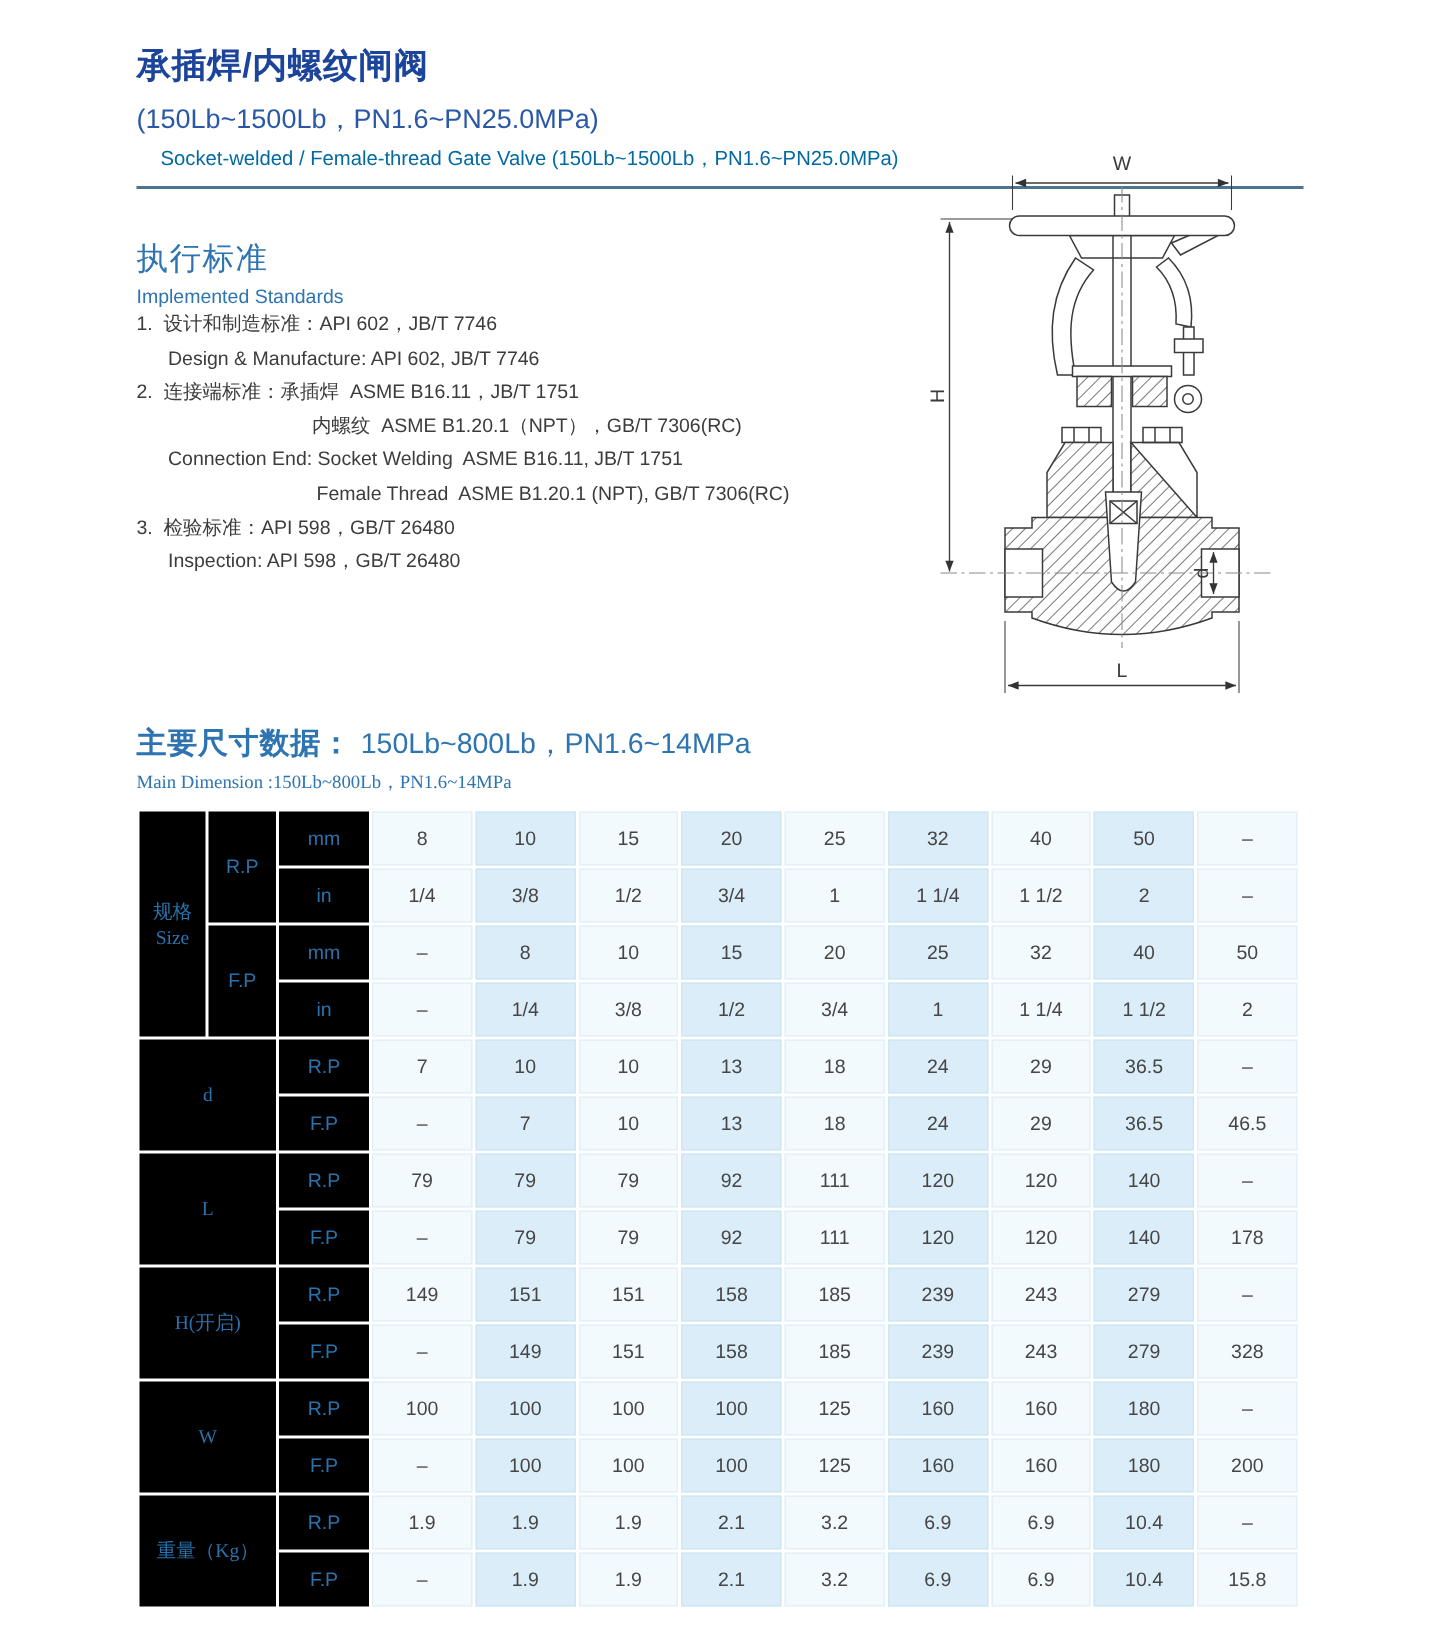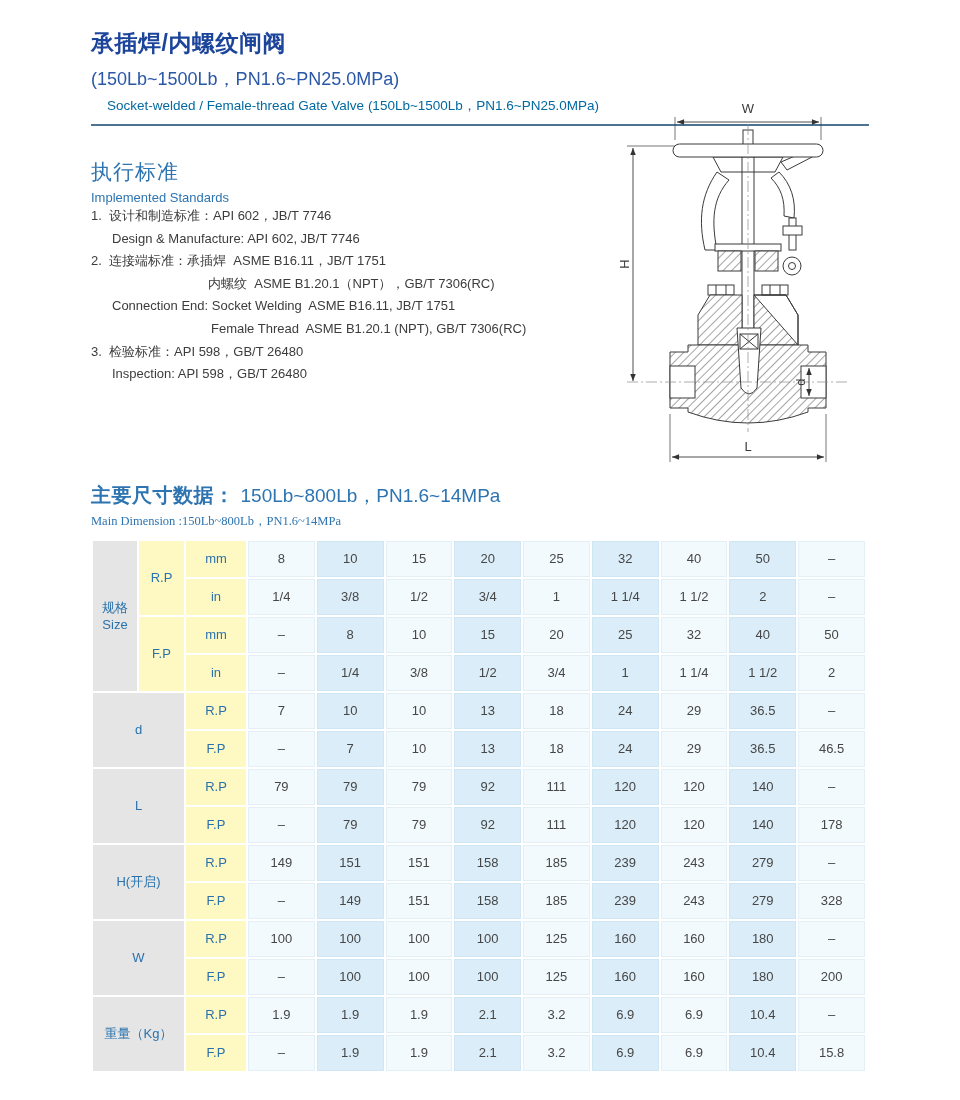--- a/index.html
+++ b/index.html
@@ -38,22 +38,22 @@
   
   .sec2{margin-top:96px;}
   .sec2 .h2-row{display:flex;align-items:flex-end;gap:6px;}
   .sec2 .h2a{font-size:20px;font-weight:bold;color:#2d74b0;letter-spacing:.5px;}
   .sec2 .h2b{font-size:19px;color:#2d74b0;}
   .sec2 .h2-en{font-size:12.5px;color:#2d74b0;margin-top:4px;font-weight:normal;font-family:Liberation Serif, serif;}
 
   
   table.dims{border-collapse:separate;border-spacing:2px;margin-top:9px;width:776px;table-layout:fixed;}
   table.dims td{height:34px;text-align:center;vertical-align:middle;font-size:13px;padding:0;}
-  td.lab{background:#e5e5e5;color:#2a72ac;white-space:pre-line;line-height:17px;}
-  td.sub{background:#fef9c3;color:#2a72ac;}
+  td.lab{background:#000000;color:#2a72ac;white-space:pre-line;line-height:17px;font-family:Liberation Serif, serif;}
+  td.sub{background:#000000;color:#2a72ac;}
   td.cw{background:#f3fafd;color:#464646;border:1px solid #e4f0f8;}
   td.cb{background:#dbedf8;color:#464646;border:1px solid #cfe7f4;}
 </style>
 </head>
 <body>
 
 <div class="page">
   <div class="content">
 
     <div class="title-row">

